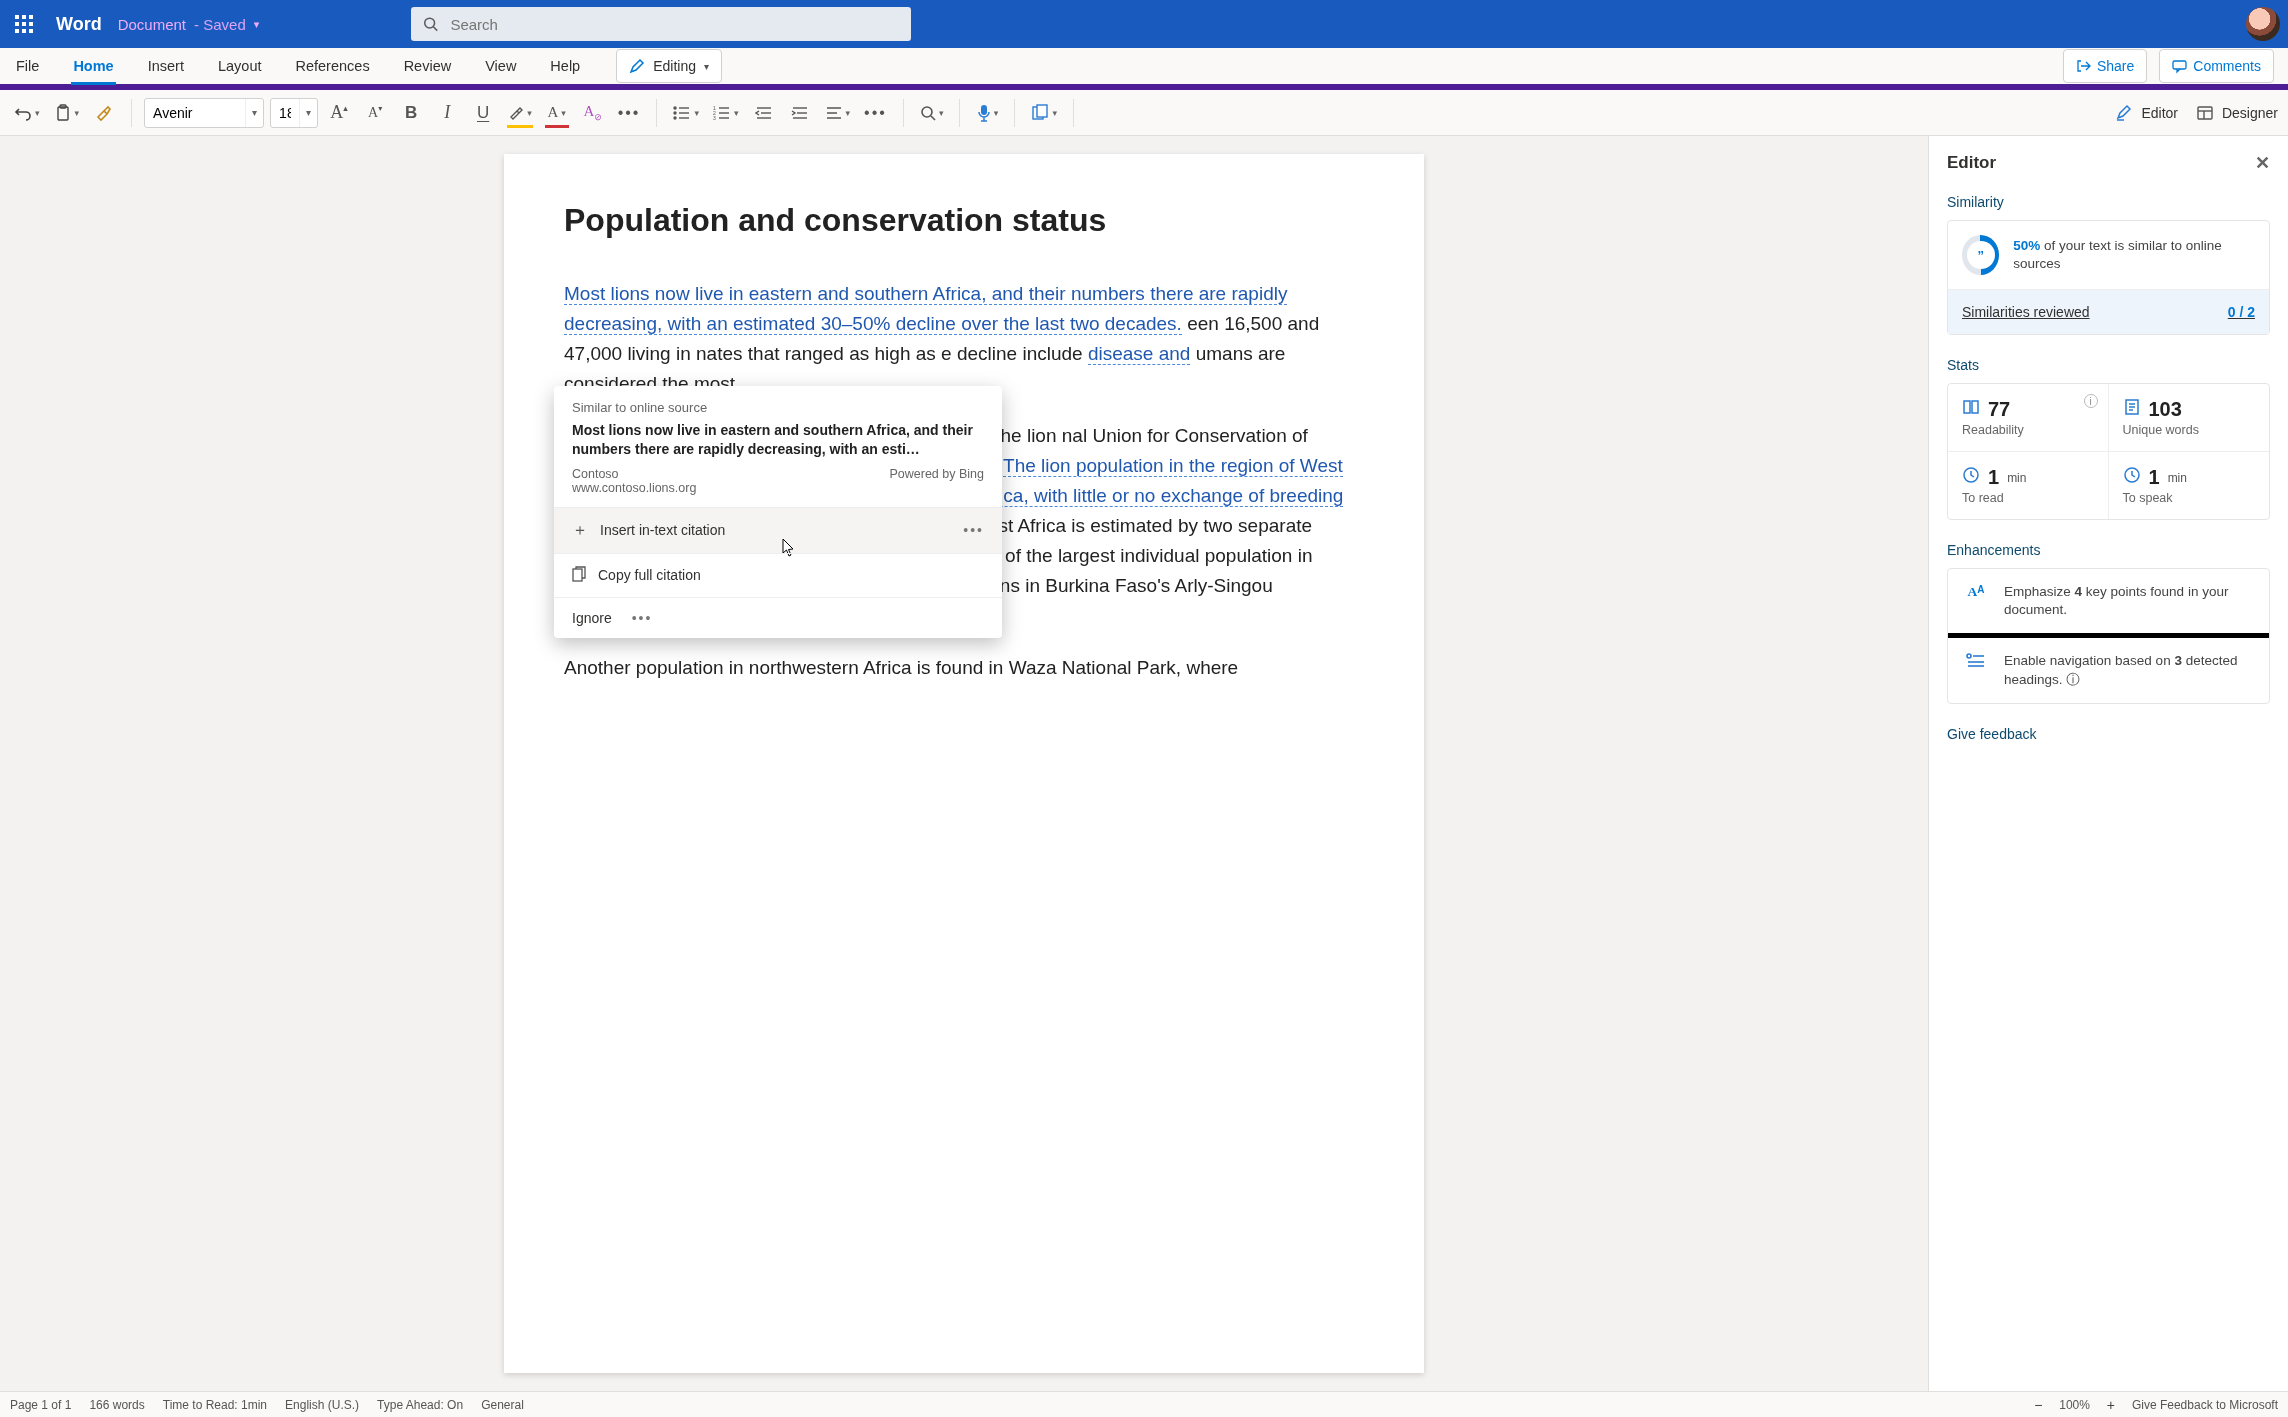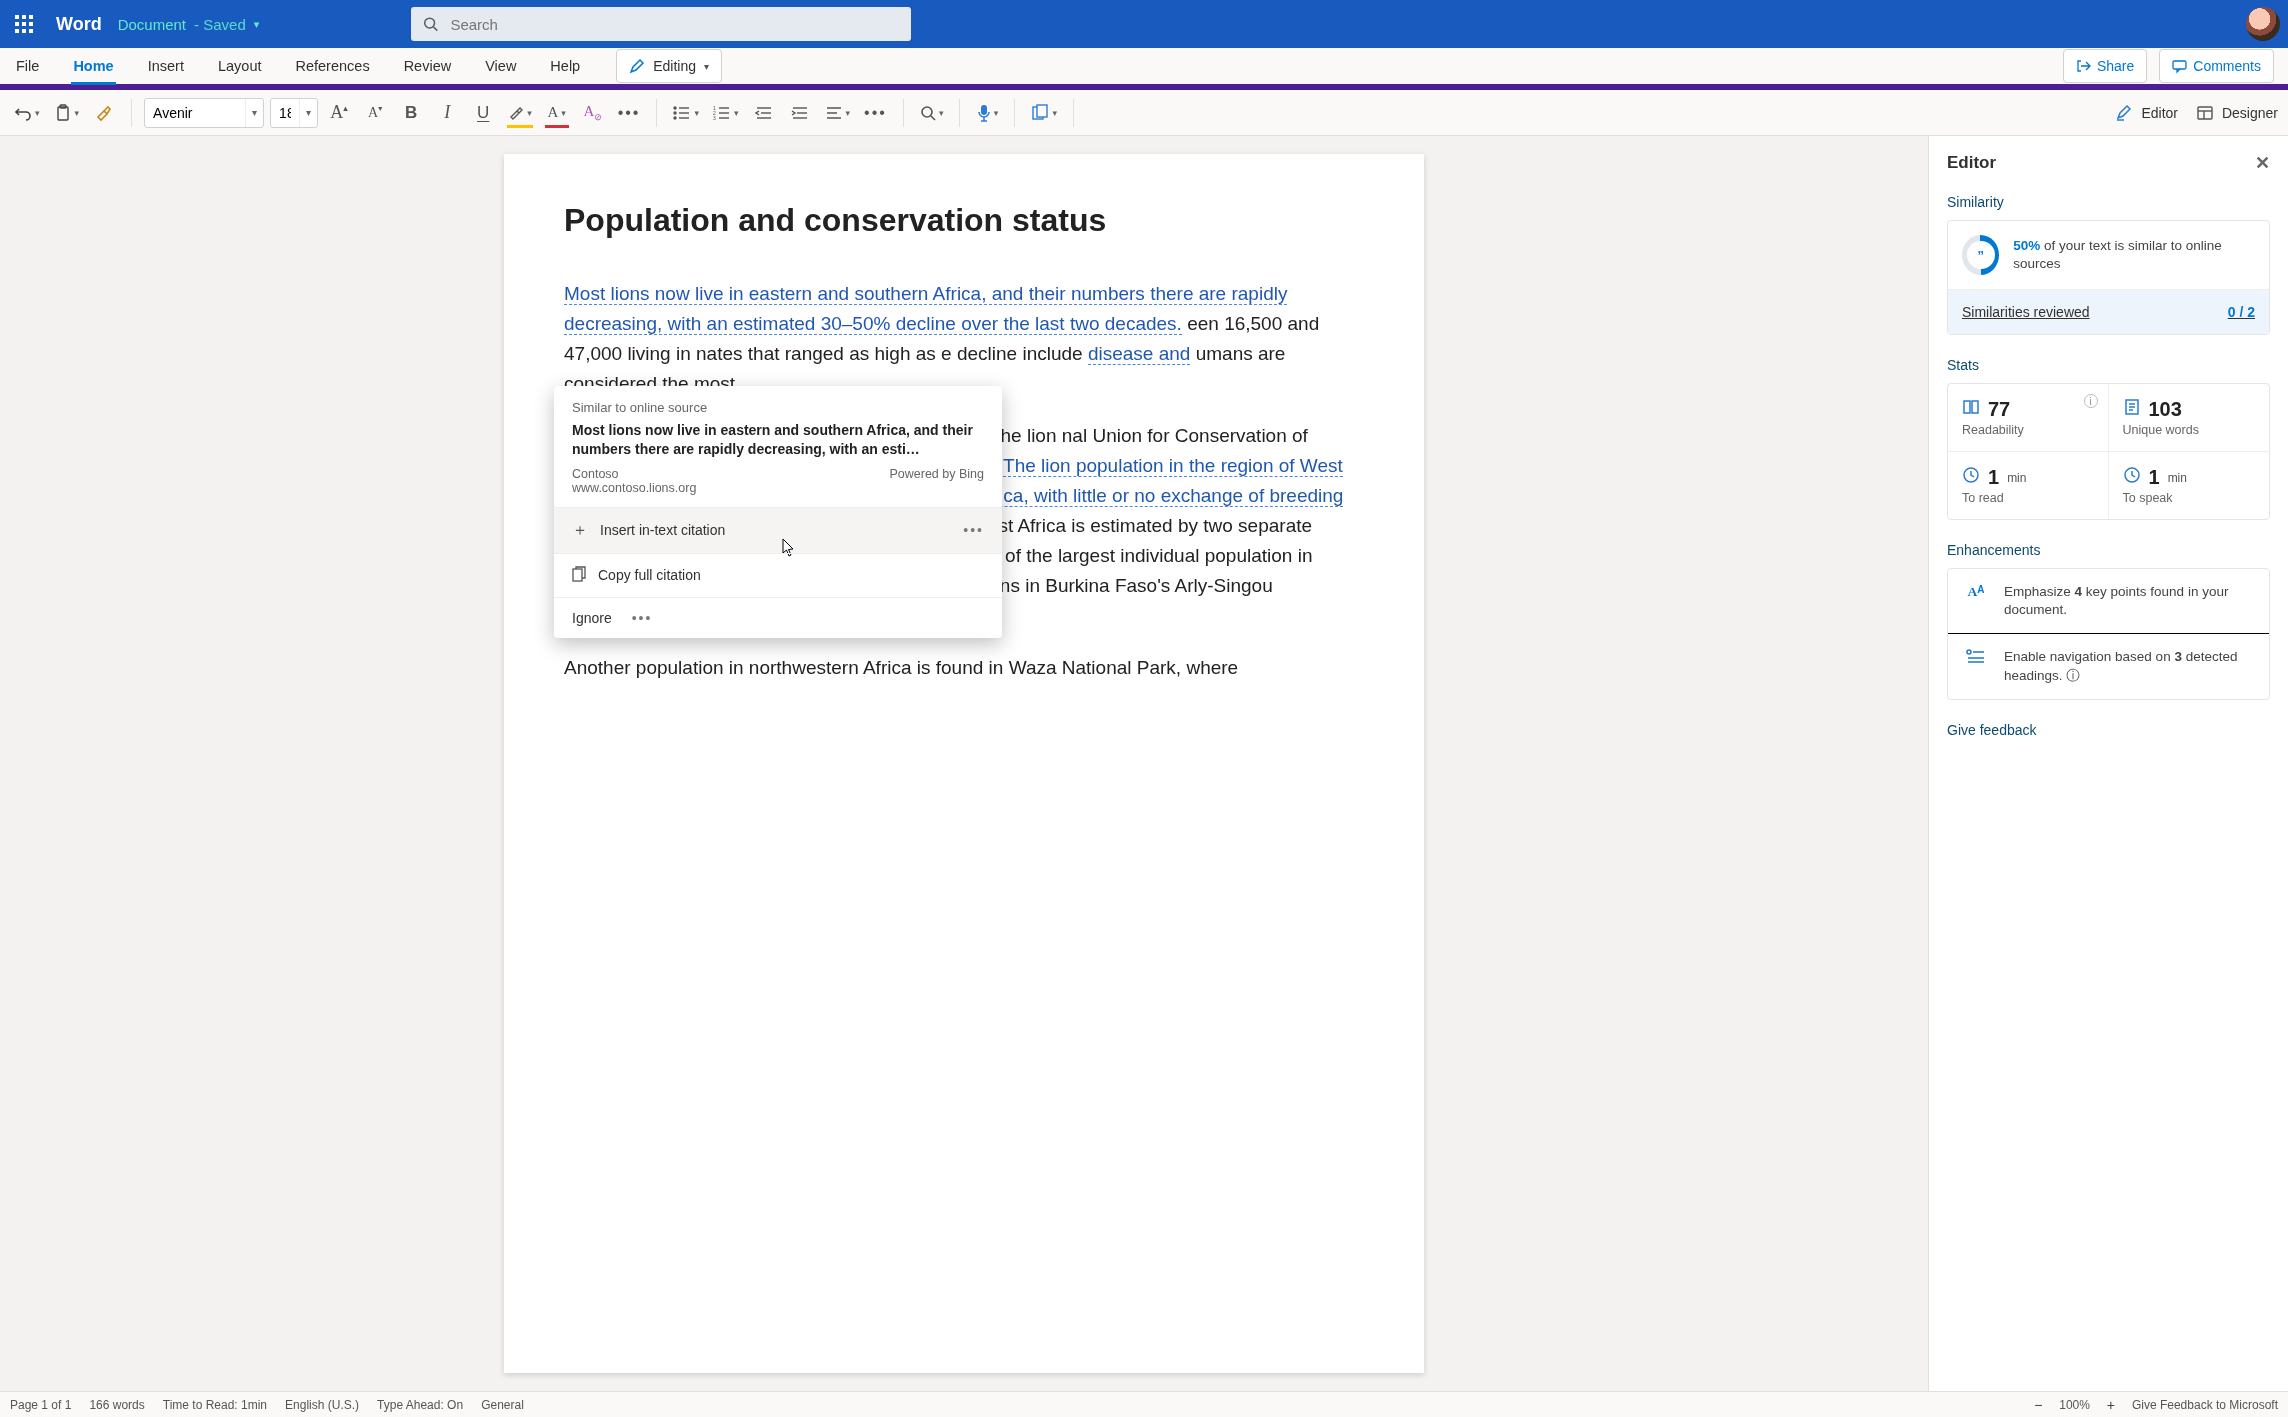--- a/index.html
+++ b/index.html
@@ -15,21 +15,21 @@
   }
   *{box-sizing:border-box;font-family:"Segoe UI",Arial,sans-serif;}
   html,body{margin:0;padding:0;height:100%;background:#fff;color:var(--text);}
   .app{display:flex;flex-direction:column;height:100vh;min-height:868px;}
 
   
   .titlebar{display:flex;align-items:center;height:48px;background:var(--ms-blue);color:#fff;padding:0 8px;gap:16px;}
   .waffle{width:32px;height:32px;display:flex;align-items:center;justify-content:center;border-radius:3px;}
   .waffle svg{fill:#fff;}
   .app-name{font-weight:600;font-size:18px;}
-  .doc-title{display:flex;align-items:center;gap:8px;font-size:15px;color:#5eead4;}
+  .doc-title{display:flex;align-items:center;gap:8px;font-size:15px;color:#f0abfc;}
   .doc-title .state{opacity:.9;}
   .doc-title .chev{font-size:11px;}
   .spacer{flex:0 0 120px;}
   .searchbox{flex:0 0 500px;display:flex;align-items:center;height:34px;background:#e5e9f0;border-radius:3px;padding:0 12px;color:#5b5b5b;}
   .searchbox svg{stroke:#5b5b5b;fill:none;}
   .searchbox input{border:none;background:transparent;outline:none;margin-left:10px;font-size:15px;width:100%;color:#333;}
   .searchbox input::placeholder{color:#757575;}
   .tb-right{margin-left:auto;display:flex;align-items:center;}
   .avatar{width:34px;height:34px;border-radius:50%;background:radial-gradient(circle at 40% 35%,#f7c9b6 35%,#8a4b3a 36% 55%,#3a2a20 56%);}
 
@@ -102,21 +102,21 @@
   .stat{padding:14px;position:relative;}
   .stat:nth-child(1),.stat:nth-child(2){border-bottom:1px solid #eee;}
   .stat:nth-child(1),.stat:nth-child(3){border-right:1px solid #eee;}
   .stat .val{display:flex;align-items:center;gap:8px;font-size:20px;font-weight:700;color:#222;}
   .stat .val .unit{font-size:12px;font-weight:400;color:#555;}
   .stat .lbl{font-size:12.5px;color:#666;margin-top:2px;}
   .stat .ico svg{width:18px;height:18px;}
   .info-ico{position:absolute;top:10px;right:10px;color:#888;width:14px;height:14px;border:1px solid #bbb;border-radius:50%;font-size:10px;display:flex;align-items:center;justify-content:center;}
   .enh-card{border:1px solid #e5e5e5;border-radius:4px;}
   .enh-item{display:flex;gap:14px;padding:14px;font-size:13.5px;color:#444;line-height:1.35;}
-  .enh-item + .enh-item{border-top:1px solid #000000;}
+  .enh-item + .enh-item{border-top:5px solid #000000;}
   .enh-ico{color:var(--accent);flex:0 0 28px;display:flex;align-items:flex-start;justify-content:center;font-weight:700;}
 
   
   .statusbar{height:26px;background:#faf9f8;border-top:1px solid #e1dfdd;display:flex;align-items:center;padding:0 10px;font-size:12px;color:#555;gap:18px;}
   .statusbar .right{margin-left:auto;display:flex;align-items:center;gap:12px;}
   .zoom-btn{width:18px;text-align:center;font-size:14px;color:#444;}
 </style>
 </head>
 <body>
 

